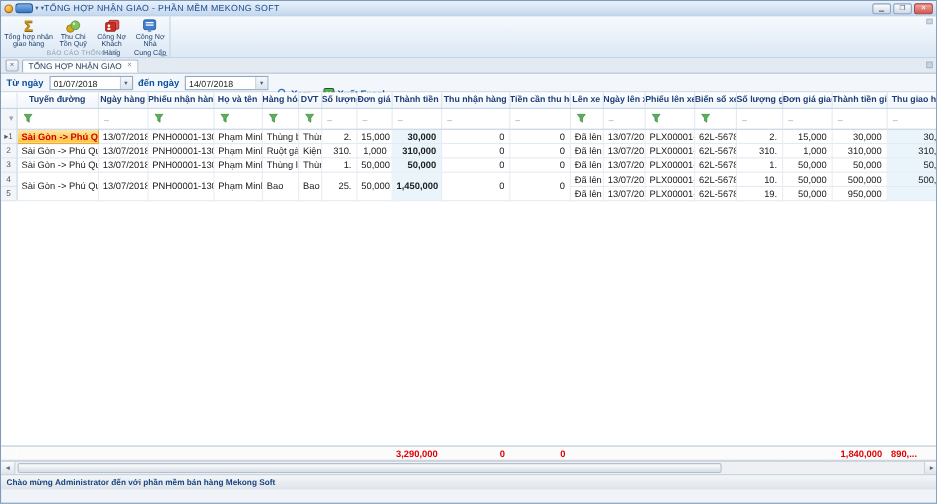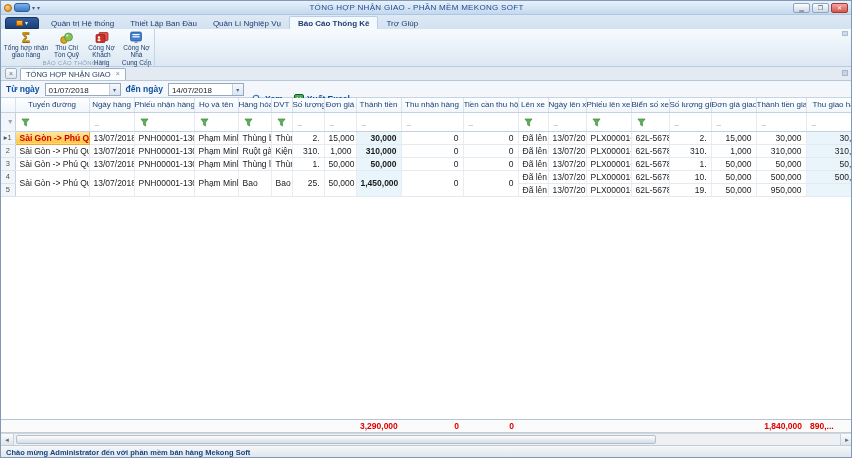--- a/index.html
+++ b/index.html
@@ -6,21 +6,21 @@
   html,body { width:852px; height:458px; }
   body { font-family:"Liberation Sans", sans-serif; background:#e9eef5; overflow:hidden; }
   .window { position:relative; width:852px; height:458px; border:1px solid #7f9ab8; background:#f0f4f9; overflow:hidden; }
 
   
   .titlebar { height:14px; background:linear-gradient(#e8f1fb,#c3d8ee); display:flex; align-items:center; padding:0 3px; border-bottom:1px solid #aec6e0; }
   .qa { display:flex; align-items:center; gap:2px; }
   .app-logo { width:8px; height:8px; border-radius:50%; background:radial-gradient(circle at 35% 30%,#ffd27a,#e8890c); border:1px solid #b36a00; }
   .qa-pill { width:16px; height:9px; border-radius:3px; background:linear-gradient(#7fb2e8,#3a78c2); border:1px solid #2a5e9e; display:flex; align-items:center; justify-content:center; color:#fff; font-size:6px; }
   .qa-caret { font-size:6px; color:#44628a; line-height:1; }
-  .title-text { flex:1; text-align:center; font-size:8px; color:#1e4b8f; letter-spacing:.3px; }
+  .title-text { flex:1; font-size:8px; color:#1e4b8f; letter-spacing:.3px; }
   .winbtns { display:flex; gap:2px; }
   .wbtn { width:17px; height:10px; border-radius:2px; border:1px solid #8ea4bf; background:linear-gradient(#fdfdfd,#cfd9e6); font-size:6px; color:#4a5a70; display:flex; align-items:center; justify-content:center; line-height:1; }
   .wbtn.close { background:linear-gradient(#f2a6a0,#d9554b); border-color:#a03a32; color:#fff; }
 
   
   .ribbontabs { height:14px; background:linear-gradient(#dfe9f5,#d2e1f1); display:flex; align-items:flex-end; padding:0 2px; }
   .app-btn { height:12px; width:34px; margin:0 4px 0 2px; border-radius:3px 3px 0 0; background:linear-gradient(#2f5d9e,#1c3f75); border:1px solid #16345f; display:flex; align-items:center; justify-content:center; gap:2px; }
   .app-btn .sq { width:7px; height:6px; background:linear-gradient(#ffb85c,#e8820c); border:1px solid #9e5a06; }
   .app-btn .c { color:#dce8f7; font-size:6px; line-height:1; }
   .rtab { font-size:8px; color:#1e3e6e; padding:2px 8px 1px; white-space:nowrap; }
@@ -54,21 +54,21 @@
   .combo .drop { width:11px; height:100%; border-left:1px solid #c2cfde; background:linear-gradient(#f6f9fc,#dce4ee); font-size:6px; color:#44628a; display:flex; align-items:center; justify-content:center; }
   .toolbtn { display:flex; align-items:flex-start; gap:3px; font-size:8.5px; font-weight:bold; color:#0b50a0; padding:1px 3px;margin-top:20px; }
   .excel-ic { width:10px; height:10px; background:linear-gradient(#55b155,#1f7d33); border:1px solid #145a22; border-radius:2px; position:relative; }
   .excel-ic:before,.excel-ic:after { content:""; position:absolute; left:1.5px; top:4px; width:6px; height:1.2px; background:#fff; transform:rotate(45deg); }
   .excel-ic:after { transform:rotate(-45deg); }
 
   
   .gridarea { position:relative; height:347px; background:#fff; overflow:hidden; }
   table.grid { border-collapse:collapse; table-layout:fixed; width:869px; }
   .w0{width:14px}.w1{width:74px}.w2{width:45px}.w3{width:60px}.w4{width:44px}.w5{width:33px}.w6{width:21px}.w7{width:32px}.w8{width:32px}.w9{width:45px}.w10{width:62px}.w11{width:55px}.w12{width:30px}.w13{width:38px}.w14{width:45px}.w15{width:38px}.w16{width:42px}.w17{width:45px}.w18{width:50px}.w19{width:64px}
-  th.hcell { height:14px; font-size:8px; font-weight:normal; color:#1e3e75; text-align:center; background:linear-gradient(#fdfeff,#f0f6fb); border-right:1px solid #d9e2ec; border-bottom:1px solid #c3d1e0; overflow:hidden; white-space:nowrap; }
+  th.hcell { height:14px; font-size:8px; font-weight:bold; color:#1e3e75; text-align:center; background:linear-gradient(#fdfeff,#f0f6fb); border-right:1px solid #d9e2ec; border-bottom:1px solid #c3d1e0; overflow:hidden; white-space:nowrap; }
   td.fcell { height:12px; background:#fff; border-right:1px solid #e4eaf1; border-bottom:1px solid #c3d1e0; padding-left:5px; overflow:hidden; }
   .dash { color:#9aa6b5; font-size:8px; line-height:1; }
   td.ind { background:#f2f5f9; border-right:1px solid #c3d1e0; border-bottom:1px solid #dbe3ec; text-align:center; font-size:7.5px; color:#555; overflow:hidden; }
   td.c { height:13px; font-size:8.5px; color:#1a1a1a; padding:0 4px; border-right:1px solid #e8edf3; border-bottom:1px solid #e4eaf1; white-space:nowrap; overflow:hidden; background:#fff; }
   td.r { text-align:right; }
   td.b { font-weight:bold; }
   td.cy { background:#e9f5fb; }
   td.hl { background:linear-gradient(#ffe9a8,#ffc63f); color:#d00000; font-weight:bold; border:1px solid #e8a93a; }
   .fun { display:inline-block; }
 
@@ -101,31 +101,20 @@
       <span class="qa-caret">▾</span>
     </div>
     <div class="title-text">TỔNG HỢP NHẬN GIAO - PHẦN MỀM MEKONG SOFT</div>
     <div class="winbtns">
       <div class="wbtn">▁</div>
       <div class="wbtn">❐</div>
       <div class="wbtn close">✕</div>
     </div>
   </div>
 
-  <div class="ribbontabs">
-    <div class="app-btn">
-      <span class="sq"></span>
-      <span class="c">▾</span>
-    </div>
-    <div class="rtab">Quản trị Hệ thống</div>
-    <div class="rtab">Thiết Lập Ban Đầu</div>
-    <div class="rtab">Quản Lí Nghiệp Vụ</div>
-    <div class="rtab active">Báo Cáo Thống Kê</div>
-    <div class="rtab">Trợ Giúp</div>
-  </div>
 
   <div class="ribbonbody">
     <div class="rgroup">
       <div class="rbuttons">
         <div class="rbtn">
           <span class="ric">
               <span class="sigma">Σ</span>
             </span>
           <span class="rlbl">Tổng hợp nhận
 giao hàng</span>

